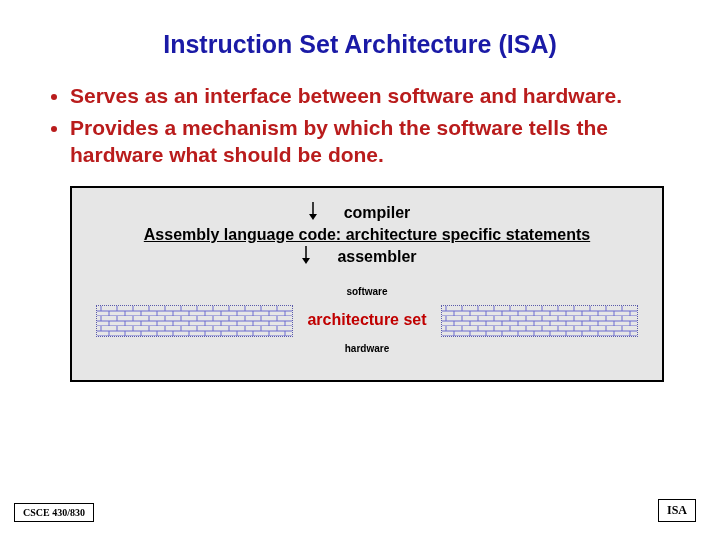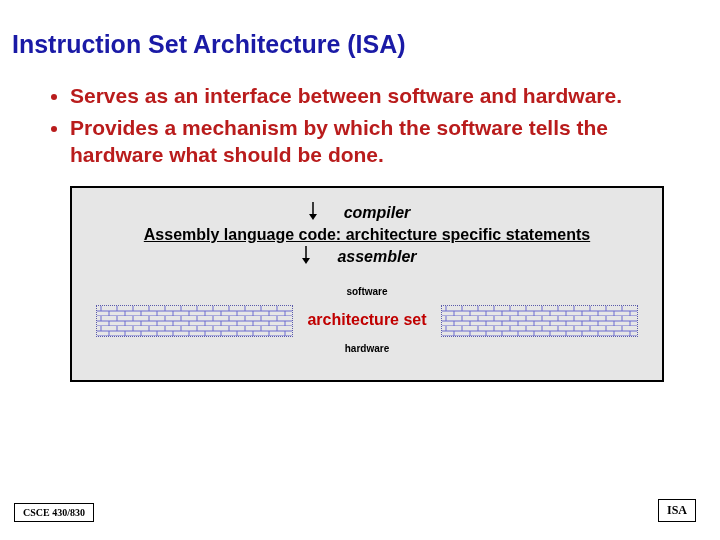--- a/index.html
+++ b/index.html
@@ -16,22 +16,22 @@
     width: 720px;
     height: 540px;
     position: relative;
     padding: 20px 0 0 0;
     box-sizing: border-box;
   }
   .title {
     color: #1a1aa6;
     font-size: 25px;
     font-weight: bold;
-    text-align: left;
-    margin: 10px 0 24px 12px;
+    text-align: center;
+    margin: 10px 0 24px 0;
   }
   .bullets {
     margin: 0 60px 0 70px;
     padding: 0;
     list-style: disc;
   }
   .bullets li {
     font-size: 21px;
     font-weight: bold;
     color: #b91c1c;
@@ -51,21 +51,20 @@
     text-decoration: underline;
     text-align: center;
     margin: 2px 0;
   }
   .stage-label {
     font-size: 16px;
     font-weight: bold;
     text-align: center;
     margin: 1px 16px;
     position: relative;
-    font-style: italic;
   }
   .arrow {
     display: inline-block;
     vertical-align: middle;
     margin-right: 4px;
   }
   .stage-row {
     display: flex;
     justify-content: center;
     align-items: center;

